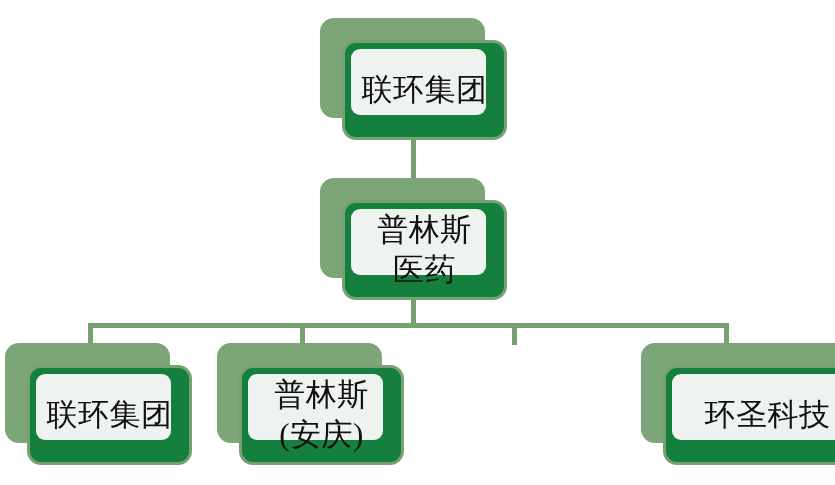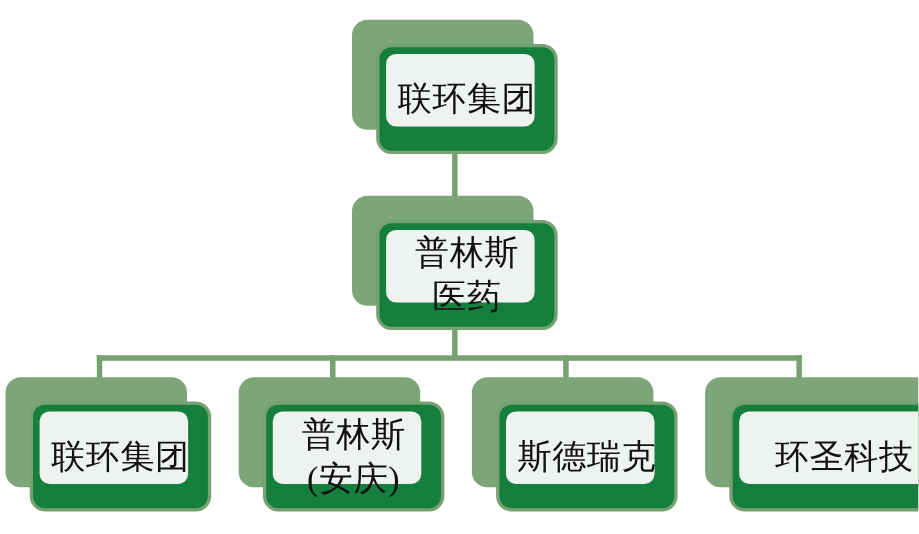--- a/index.html
+++ b/index.html
@@ -120,27 +120,20 @@
 
   <div class="node" style="left:217px; top:343px; width:165px; height:100px;">
     <div class="node-shadow"></div>
     <div class="node-face">
       <div class="node-inner"></div>
       <div class="node-label">普林斯
 (安庆)</div>
     </div>
   </div>
 
-  <div class="node" style="left:429px; top:343px; width:165px; height:100px;">
-    <div class="node-shadow"></div>
-    <div class="node-face">
-      <div class="node-inner"></div>
-      <div class="node-label">斯德瑞克</div>
-    </div>
-  </div>
 
   <div class="node" style="left:641px; top:343px; width:165px; height:100px;padding-left:44px;">
     <div class="node-shadow"></div>
     <div class="node-face">
       <div class="node-inner"></div>
       <div class="node-label">环圣科技</div>
     </div>
   </div>
 
 </div>

